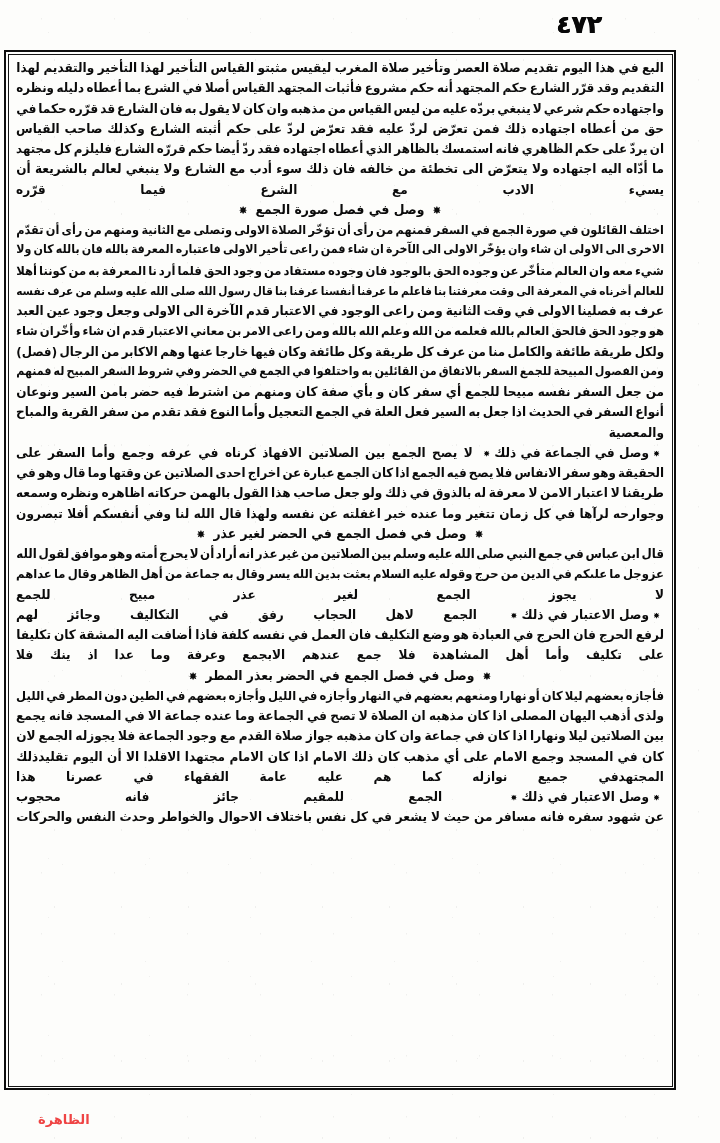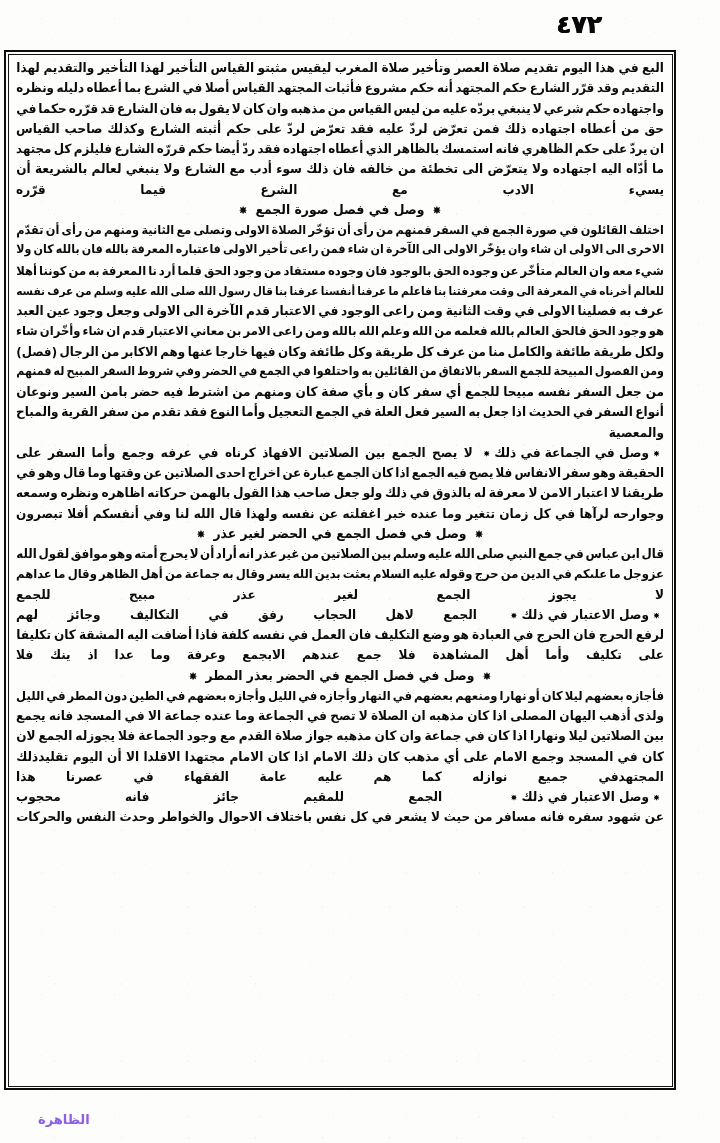--- a/index.html
+++ b/index.html
@@ -146,21 +146,21 @@
   }
 
   
   .catchword {
     position: absolute;
     bottom: 16px;
     left: 78px;
     font-family: "DejaVu Sans", sans-serif;
     font-size: 13px;
     font-weight: 700;
-    color: #8b5cf6;
+    color: #ef4444;
     direction: rtl;
   }
 
   
   .speckle {
     position: absolute;
     inset: 0;
     pointer-events: none;
     opacity: 0.05;
     background-image:

